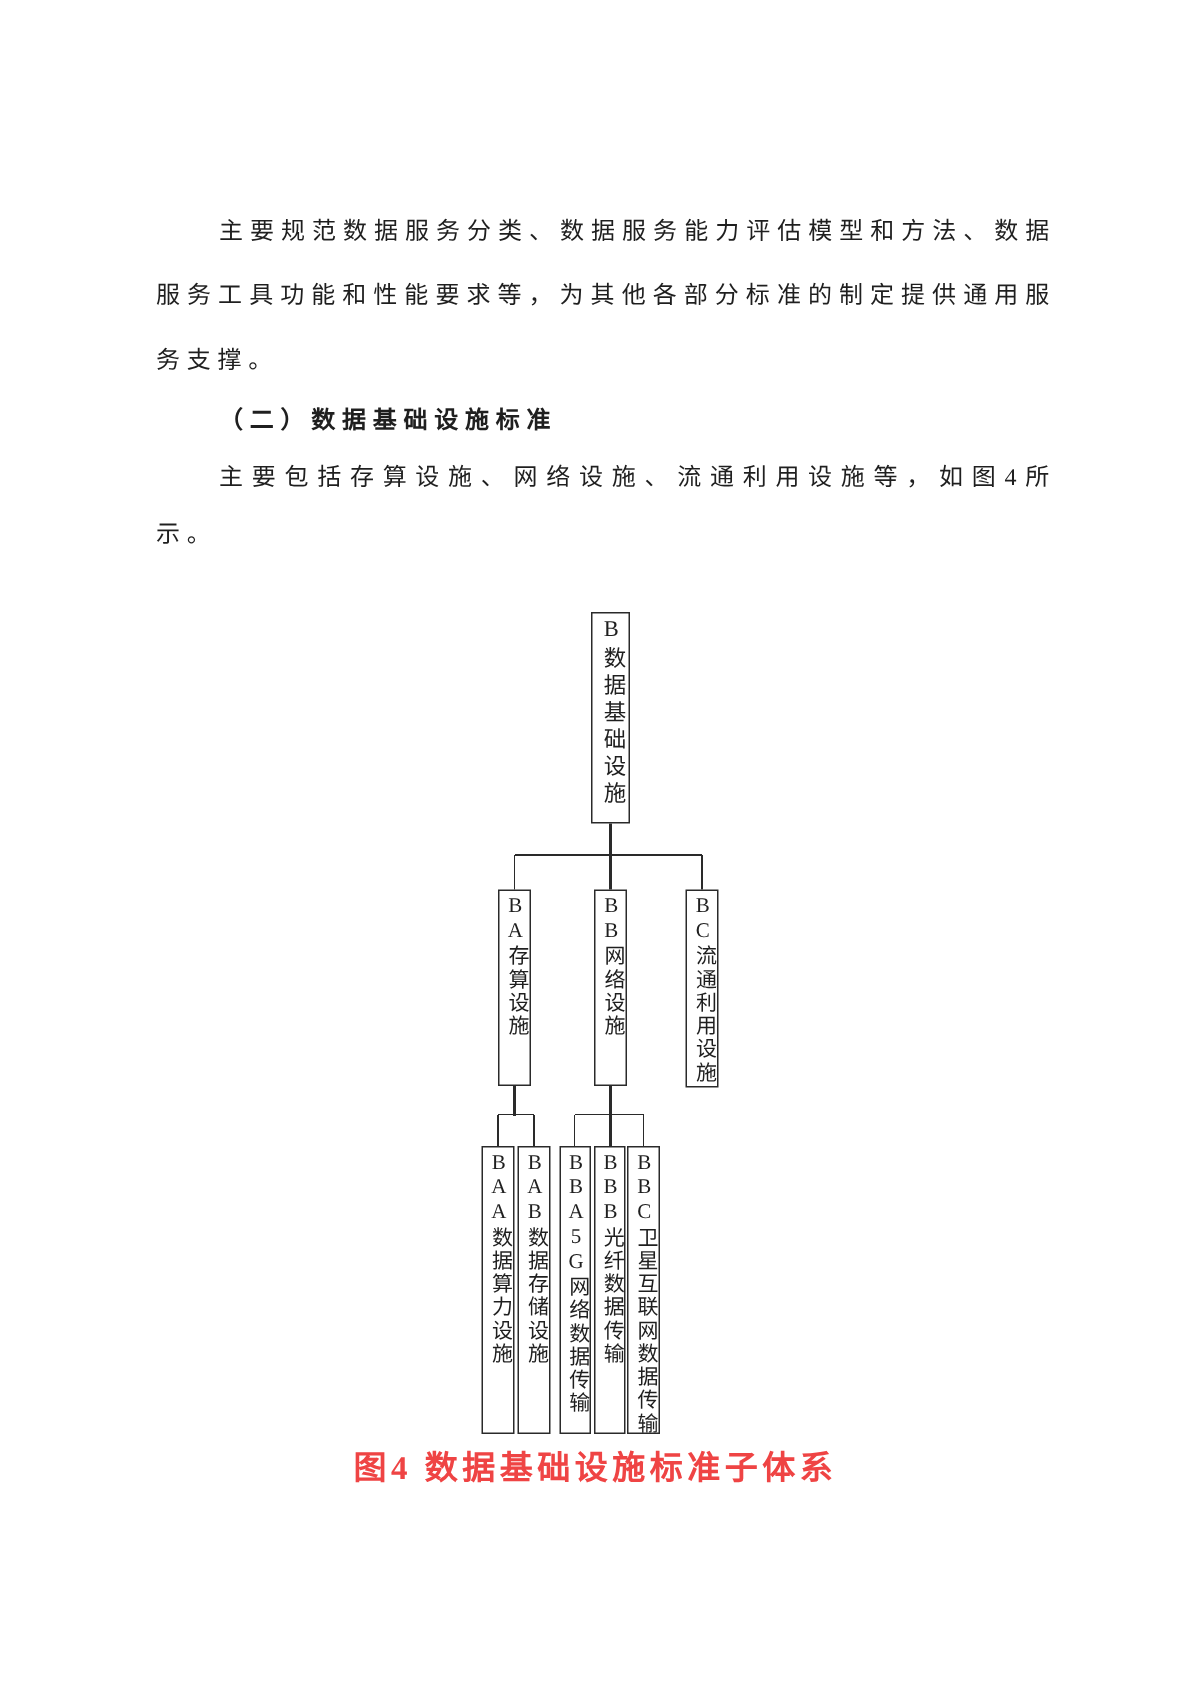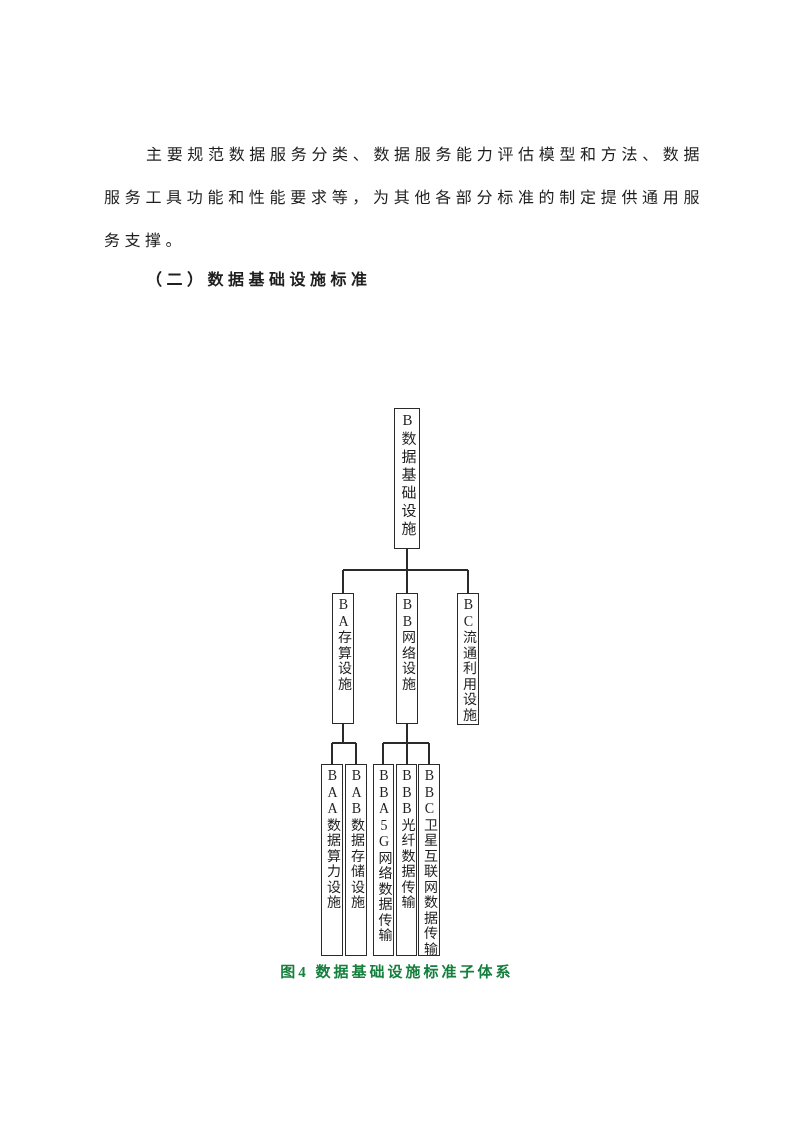--- a/index.html
+++ b/index.html
@@ -22,21 +22,21 @@
     text-align: justify;
   }
   .para {
     margin: 0;
     font-size: 16px;
     letter-spacing: 4.5px;
     line-height: 38px;
   }
   .para.lead { line-height: 43px; }
   .para.indent { text-indent: 42px; }
-  .para.section-head { font-weight: 600; font-family: Liberation Mono, monospace; }
+  .para.section-head { font-weight: 600; }
   
   .diagram { position: absolute; left: 0; top: 0; width: 794px; height: 1123px; }
   .connectors { position: absolute; left: 0; top: 0; }
   .node {
     position: absolute;
     box-sizing: border-box;
     background: #ffffff;
     border: 1px solid #2a2a2a;
     display: flex;
     justify-content: center;
@@ -63,34 +63,35 @@
   .n-bba { left: 373px; top: 764px; width: 21px; height: 192px; }
   .n-bbb { left: 396px; top: 764px; width: 21px; height: 192px; }
   .n-bbc { left: 418px; top: 764px; width: 22px; height: 192px; }
   
   .caption {
     position: absolute;
     left: 0;
     top: 960px;
     width: 794px;
     text-align: center;
-    font-size: 15px;
+    font-size: 22px;
     font-weight: 600;
     letter-spacing: 3px;
-    color: #15803d;
+    color: #ef4444;
   }
 </style>
 </head>
 <body>
 
 <div class="page">
 
   <div class="textblock">
     <p class="para lead indent">主要规范数据服务分类、数据服务能力评估模型和方法、数据服务工具功能和性能要求等，为其他各部分标准的制定提供通用服务支撑。</p>
     <p class="para indent section-head">（二）数据基础设施标准</p>
+    <p class="para indent">主要包括存算设施、网络设施、流通利用设施等，如图4所示。</p>
   </div>
 
   <div class="diagram">
     <svg class="connectors" width="794" height="1123" viewBox="0 0 794 1123" shape-rendering="crispEdges">
 
       <line x1="407" y1="548" x2="407" y2="594" stroke="#2a2a2a" stroke-width="2.5"></line>
 
       <line x1="343" y1="570" x2="468" y2="570" stroke="#2a2a2a" stroke-width="1.2"></line>
       <line x1="343" y1="570" x2="343" y2="594" stroke="#2a2a2a" stroke-width="1.2"></line>
       <line x1="468" y1="570" x2="468" y2="594" stroke="#2a2a2a" stroke-width="1.2"></line>

